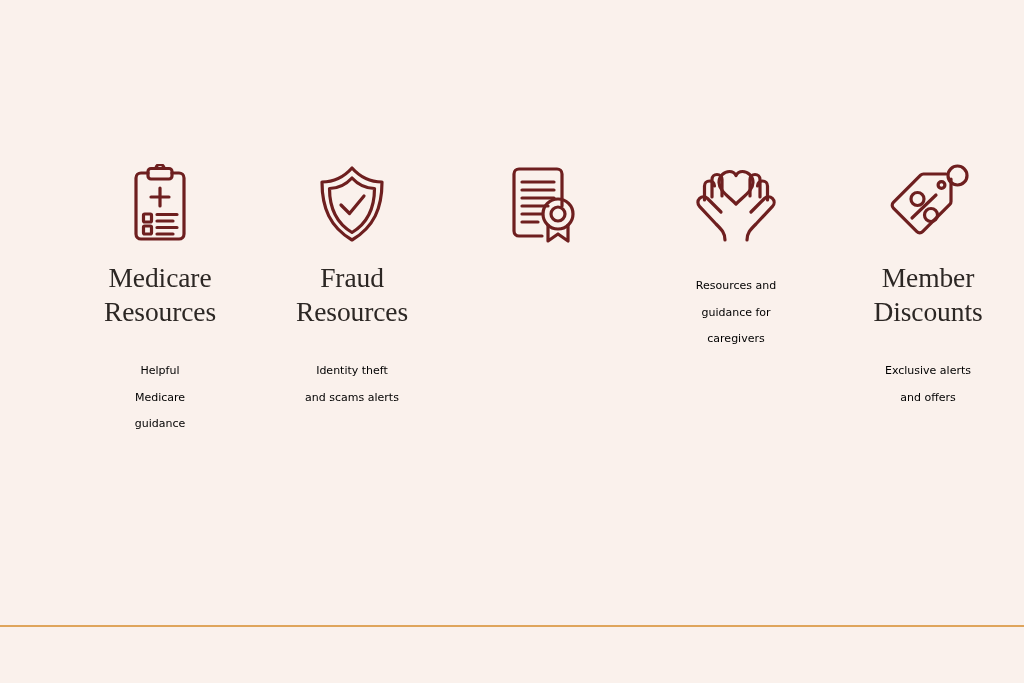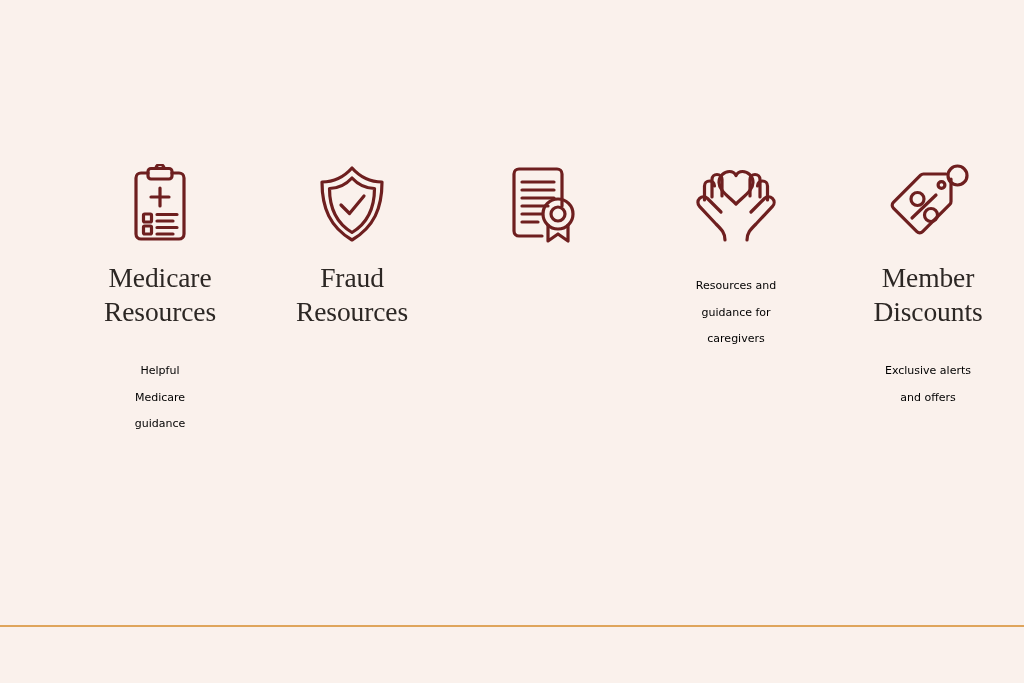--- a/index.html
+++ b/index.html
@@ -113,20 +113,22 @@
     <div class="feature-card">
       <span class="feature-icon">
         <svg width="72" height="80" viewBox="0 0 72 80" fill="none" stroke="#6e1f1f" stroke-width="3.2" stroke-linecap="round" stroke-linejoin="round">
           <path d="M36 4 C28 13 17 18 6 18 C6 44 14 63 36 76 C58 63 66 44 66 18 C55 18 44 13 36 4 Z"></path>
           <path d="M36 14 C30 20.5 22 24.5 13.5 24.5 C13.5 44 19.5 58.5 36 68.5 C52.5 58.5 58.5 44 58.5 24.5 C50 24.5 42 20.5 36 14 Z"></path>
           <path d="M25 41 L33.5 49.5 L48 32"></path>
         </svg>
       </span>
       <div class="feature-title">Fraud
 Resources</div>
+      <div class="feature-desc">Identity theft
+and scams alerts</div>
     </div>
 
     <div class="feature-card">
       <span class="feature-icon">
         <svg width="72" height="80" viewBox="0 0 72 80" fill="none" stroke="#6e1f1f" stroke-width="3.2" stroke-linecap="round" stroke-linejoin="round">
           <path d="M54 42 V10 a5 5 0 0 0 -5 -5 H11 a5 5 0 0 0 -5 5 V67 a5 5 0 0 0 5 5 H34"></path>
           <path d="M14 18 H46 M14 26 H46 M14 34 H46 M14 42 H40 M14 50 H34 M14 58 H30"></path>
           <circle cx="50" cy="50" r="15"></circle>
           <circle cx="50" cy="50" r="7"></circle>
           <path d="M40 61 V77 L50 70 L60 77 V61"></path>

